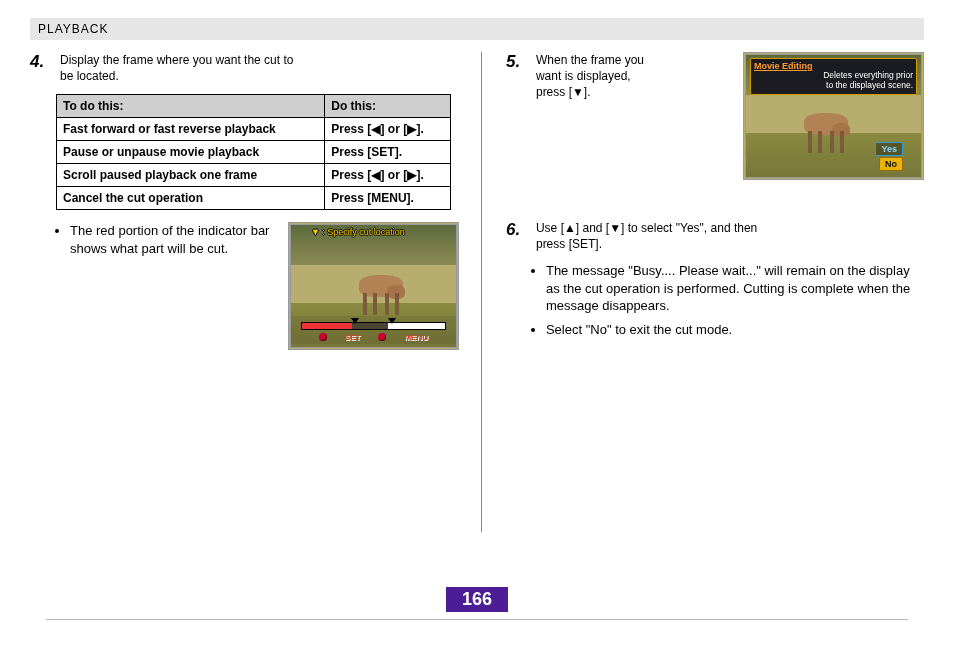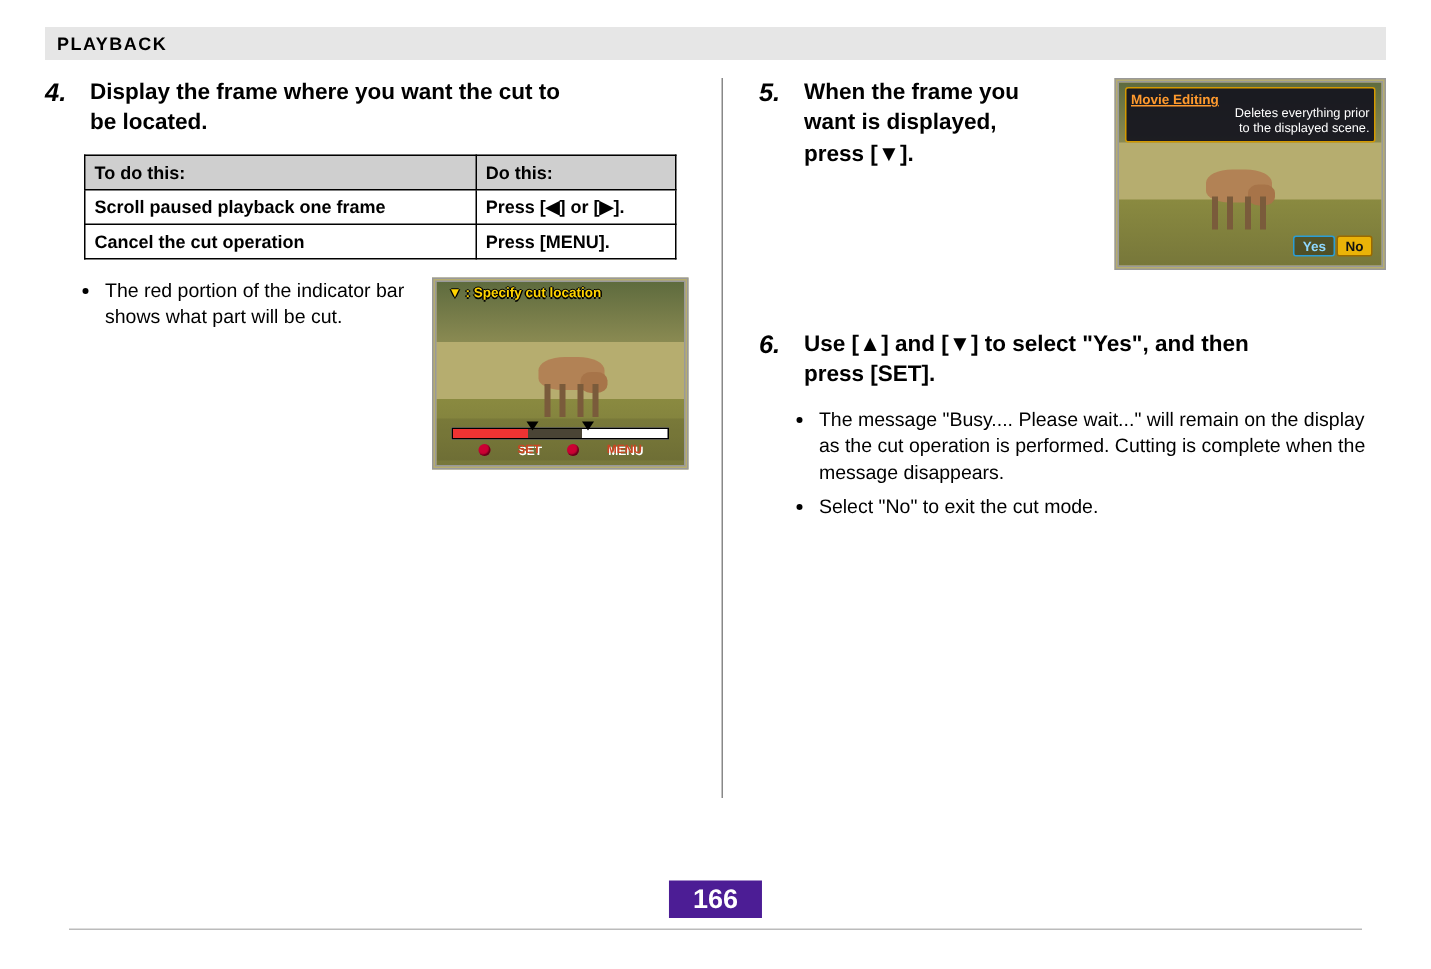--- a/index.html
+++ b/index.html
@@ -14,21 +14,21 @@
   }
   .wrap {
     box-sizing: border-box;
     width: 954px;
     height: 646px;
     padding: 18px 30px 10px 30px;
     position: relative;
   }
   .section-bar {
     background: #e6e6e6;
-    font-weight: bold;
+    font-weight: normal;
     font-size: 12px;
     letter-spacing: 1px;
     padding: 4px 8px;
     margin-bottom: 12px;
   }
   .cols {
     display: flex;
     height: 480px;
     position: relative;
   }
@@ -47,22 +47,22 @@
     margin: 0 0 10px 0;
   }
   .step-num {
     font-size: 17px;
     font-weight: bold;
     font-style: italic;
     margin-right: 10px;
     flex: 0 0 20px;
   }
   .step-text {
-    font-size: 15px;
-    font-weight: bold;
+    font-size: 12px;
+    font-weight: normal;
     line-height: 1.35;
     white-space: pre-line;
   }
   table.instructions {
     border-collapse: collapse;
     width: 92%;
     margin: 6px 0 12px 26px;
     font-size: 12px;
   }
   table.instructions th, table.instructions td {
@@ -100,21 +100,21 @@
     position: absolute;
     left: 58px; top: 38px; width: 62px; height: 52px;
   }
   .deer .body { position:absolute; left:10px; top:12px; width:44px; height:22px; background:#b28255; border-radius:40% 40% 35% 35%; }
   .deer .head { position:absolute; left:38px; top:22px; width:18px; height:14px; background:#a77449; border-radius:40%; }
   .deer .leg { position:absolute; width:4px; height:22px; background:#7a5b3b; top:30px; }
   .deer .l1{ left:14px;} .deer .l2{ left:24px;} .deer .l3{ left:36px;} .deer .l4{ left:46px;}
   .grass{ position:absolute; bottom:0; left:0; width:100%; height:44px; background:linear-gradient(#8a8a40,#77773a);}
   .trees{ position:absolute; top:0; left:0; width:100%; height:40px; background:linear-gradient(#5e6b3e,#8a8a52);}
   .overlay-top{
-    position:absolute; top:2px; left:8px; color:#ffd400; font-size:9px; font-weight:bold;
+    position:absolute; top:2px; left:20px; color:#ffd400; font-size:9px; font-weight:normal;
     text-shadow: 1px 0 #000, -1px 0 #000, 0 1px #000, 0 -1px #000;
   }
   .bar-area{
     position:absolute; bottom:3px; left:0; width:100%; height:28px;
     background: rgba(0,0,0,.08);
   }
   .timeline{
     position:absolute; left:10px; right:10px; top:6px; height:6px; background:#fff; border:1px solid #000;
   }
   .tl-red{ position:absolute; left:0; top:0; height:100%; width:35%; background:#e33; }
@@ -125,21 +125,21 @@
     position:absolute; left:6px; right:6px; bottom:1px; height:12px; display:flex; gap:18px; justify-content:center; align-items:center;
   }
   .btn-dot{ width:8px; height:8px; border-radius:50%; background:#c03; box-shadow: inset -1px -1px 1px rgba(0,0,0,.5);}
   .btn-label{ font-size:8px; font-weight:bold; color:#c42; text-shadow:1px 1px #fff;}
   .confirm-box{
     position:absolute; top:3px; left:4px; right:4px; background:rgba(20,20,30,.92); border:1px solid #d49a00; border-radius:2px; padding:2px 3px 3px 3px;
   }
   .confirm-title{ color:#ff9a2e; font-size:9px; font-weight:bold; text-decoration:underline; }
   .confirm-msg{ color:#fff; font-size:8.5px; line-height:1.15; white-space:pre-line;text-align:right; }
   .yn{
-    position:absolute; right:6px; bottom:6px; display:flex; flex-direction:row; align-items:flex-end; gap:1px;
+    position:absolute; right:18px; bottom:6px; display:flex; flex-direction:column; align-items:flex-end; gap:1px;
   }
   .yn span{ font-size:9px; font-weight:bold; padding:1px 5px; border-radius:2px; }
   .yn .yes{ color:#8fd8ff; background:rgba(0,0,0,.35); border:1px solid #2a9dd6;}
   .yn .no{ color:#111; background:#eab308; border:1px solid #9a6a00;}
   .pagebadge{
     position:absolute; left:50%; transform:translateX(-50%); bottom:34px;
     background:#4c1d95; color:#fff; font-weight:bold; font-size:18px; padding:2px 16px;
   }
   .foot-line{
     position:absolute; left:46px; right:46px; bottom:26px; height:1px; background:#bbb;
@@ -161,20 +161,28 @@
       </div>
 
       <table class="instructions">
         <thead>
           <tr>
             <th>To do this:</th>
             <th>Do this:</th>
           </tr>
         </thead>
         <tbody>
+          <tr>
+            <td>Fast forward or fast reverse playback</td>
+            <td>Press [◀] or [▶].</td>
+          </tr>
+          <tr>
+            <td>Pause or unpause movie playback</td>
+            <td>Press [SET].</td>
+          </tr>
           <tr>
             <td>Scroll paused playback one frame</td>
             <td>Press [◀] or [▶].</td>
           </tr>
           <tr>
             <td>Cancel the cut operation</td>
             <td>Press [MENU].</td>
           </tr>
         </tbody>
       </table>

